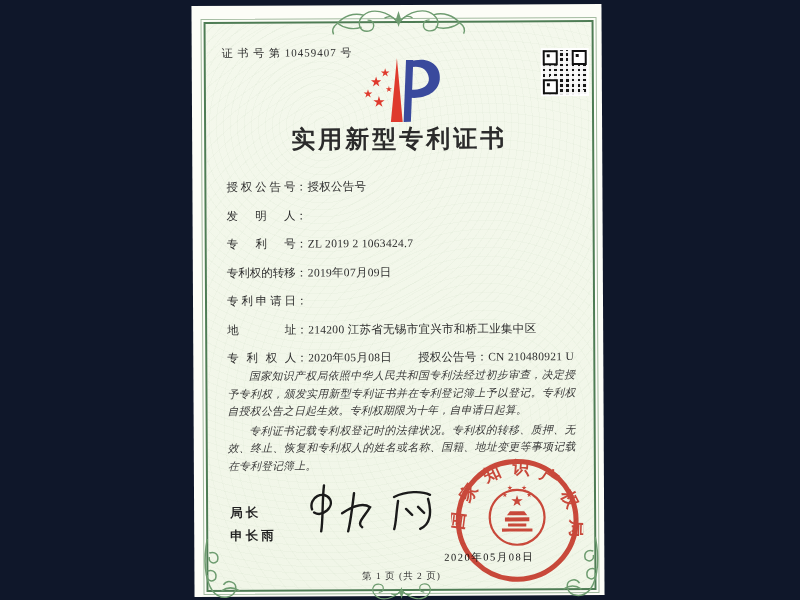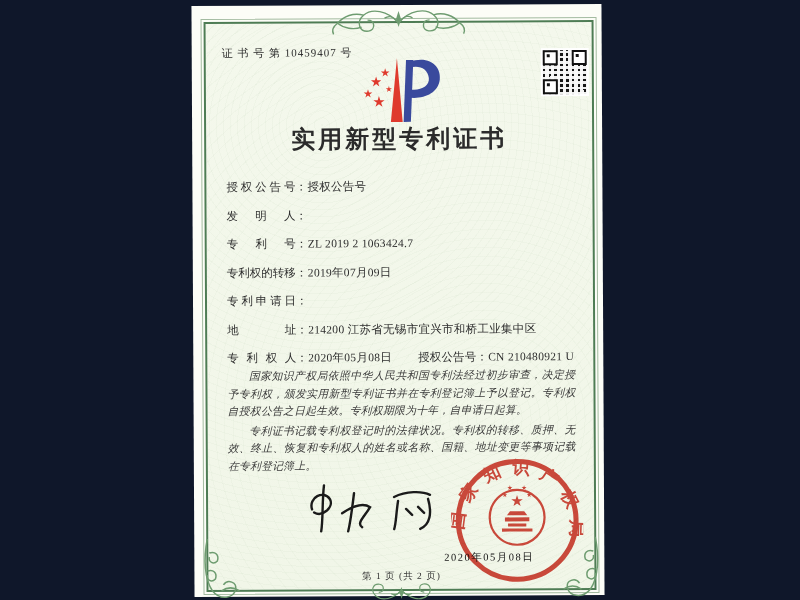--- a/index.html
+++ b/index.html
@@ -175,20 +175,24 @@
               <span class="fvalue">CN 210480921 U</span>
           </span>
         </div>
       </div>
 
       <div class="paras">
         <p>国家知识产权局依照中华人民共和国专利法经过初步审查，决定授予专利权，颁发实用新型专利证书并在专利登记簿上予以登记。专利权自授权公告之日起生效。专利权期限为十年，自申请日起算。</p>
         <p>专利证书记载专利权登记时的法律状况。专利权的转移、质押、无效、终止、恢复和专利权人的姓名或名称、国籍、地址变更等事项记载在专利登记簿上。</p>
       </div>
 
+      <div class="director">
+        <div>局长</div>
+        <div>申长雨</div>
+      </div>
 
       <svg class="signature" width="150" height="62" viewBox="0 0 150 62">
         <g fill="none" stroke="#1a1a1a" stroke-width="2.4" stroke-linecap="round">
           <path d="M18,30 C14,18 30,10 36,20 C40,28 28,38 20,33"></path>
           <path d="M30,6 C28,22 29,40 27,52"></path>
           <path d="M60,14 C58,30 56,44 54,52"></path>
           <path d="M48,34 C60,26 70,24 76,28 C70,38 62,44 68,48"></path>
           <path d="M100,18 C112,12 128,12 136,16"></path>
           <path d="M104,22 C102,34 102,44 100,50"></path>
           <path d="M134,20 C138,34 136,46 126,50"></path>

